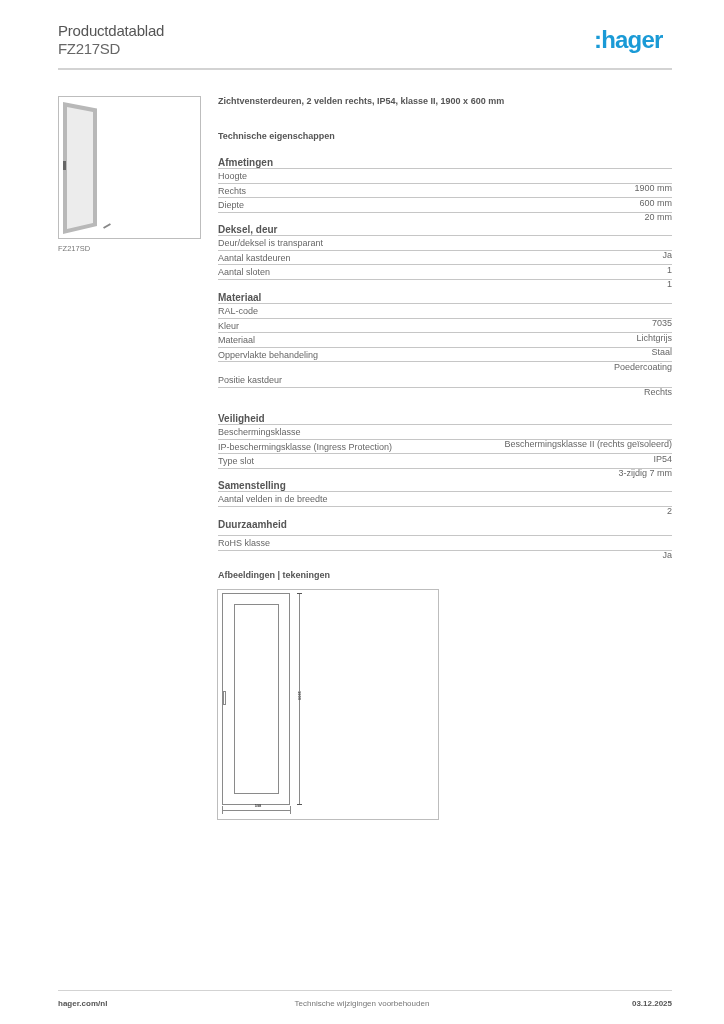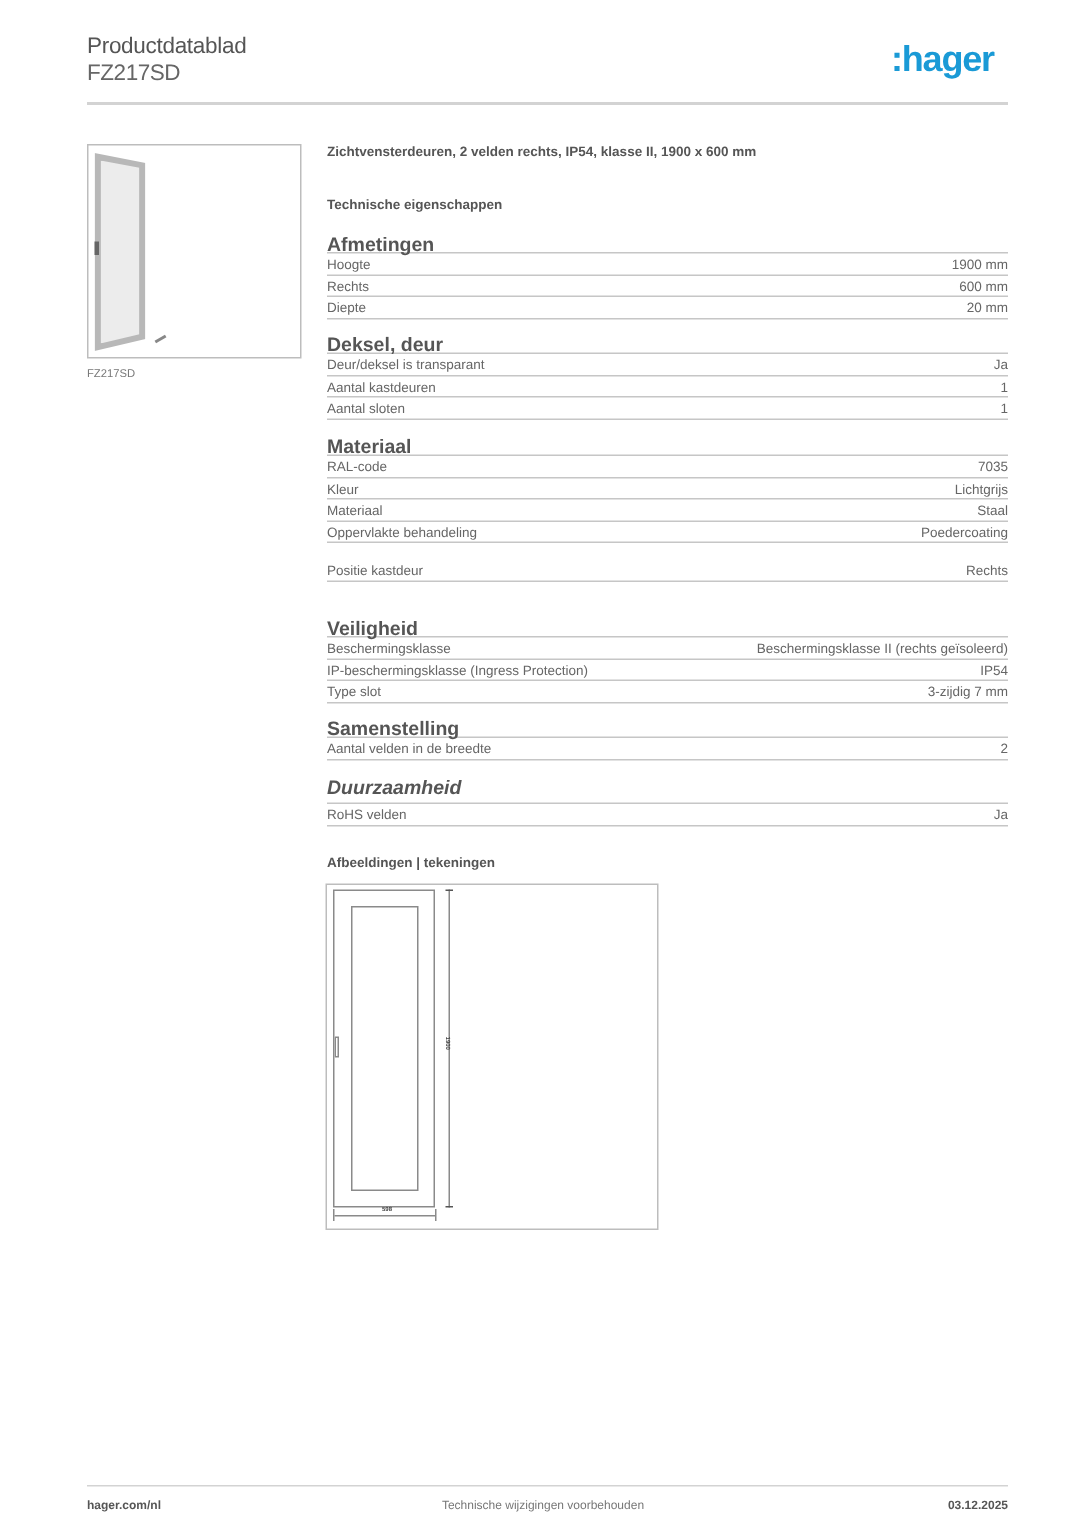--- a/index.html
+++ b/index.html
@@ -15,24 +15,24 @@
   .thumb-door { position: absolute; left: 4px; top: 5px; width: 34px; height: 132px; background: #b8b8b8; clip-path: polygon(0 0, 100% 5%, 100% 94%, 0 100%); }
   .thumb-glass { position: absolute; left: 8px; top: 10px; width: 26px; height: 122px; background: #ececec; clip-path: polygon(0 0, 100% 4%, 100% 95%, 0 100%); }
   .thumb-handle { position: absolute; left: 4px; top: 64px; width: 3px; height: 9px; background: #666; }
   .thumb-key { position: absolute; left: 44px; top: 128px; width: 8px; height: 2px; background: #888; transform: rotate(-30deg); }
   .thumb-caption { position: absolute; left: 58px; top: 244px; font-size: 7.5px; color: #777; }
 
   .product-desc { position: absolute; left: 218px; top: 96px; font-size: 9px; font-weight: bold; color: #555; }
   .tech-title { position: absolute; left: 218px; top: 131px; font-size: 9px; font-weight: bold; color: #555; text-align: right; }
 
   .section { position: absolute; left: 218px; width: 454px; }
-  .section-title { font-size: 13px; font-weight: bold; color: #555; height: 13px; line-height: 13px; border-bottom: 1px solid #c6c6c6; }
+  .section-title { font-size: 10px; font-weight: bold; color: #555; height: 13px; line-height: 13px; border-bottom: 1px solid #c6c6c6; }
   .row { display: flex; justify-content: space-between; font-size: 9px; color: #666; height: 14.5px; line-height: 14px; border-bottom: 1px solid #c6c6c6; gap: 11px; }
   .row-label { white-space: nowrap; }
-  .row-value { white-space: nowrap; text-align: right; }
+  .row-value { white-space: nowrap; text-align: right; margin-top: 12px; }
 
   .images-title { position: absolute; left: 218px; top: 570px; font-size: 9px; font-weight: bold; color: #555; }
   .drawing-box { position: absolute; left: 217px; top: 589px; width: 222px; height: 231px; border: 1px solid #bdbdbd; }
   .d-door { position: absolute; left: 4px; top: 3px; width: 68px; height: 212px; border: 1px solid #8a8a8a; }
   .d-glass { position: absolute; left: 11px; top: 10px; width: 45px; height: 190px; border: 1px solid #8a8a8a; }
   .d-handle { position: absolute; left: 0px; top: 97px; width: 3px; height: 14px; border: 1px solid #8a8a8a; background: #fff; }
   .d-vline { position: absolute; left: 81px; top: 3px; width: 1px; height: 212px; background: #8a8a8a; }
   .d-vtick-top { position: absolute; left: 79px; top: 3px; width: 5px; height: 1px; background: #555; }
   .d-vtick-bot { position: absolute; left: 79px; top: 214px; width: 5px; height: 1px; background: #555; }
   .d-vlabel { position: absolute; left: 71px; top: 103px; font-size: 4px; color: #444; transform: rotate(90deg); width: 20px; text-align: center; font-weight: bold; }
@@ -144,23 +144,23 @@
 
 <div class="section" style="top:479px;">
   <div class="section-title">Samenstelling</div>
   <div class="row">
       <span class="row-label">Aantal velden in de breedte</span>
       <span class="row-value">2</span>
     </div>
 </div>
 
 <div class="section" style="top:518px;">
-  <div class="section-title" style="height:18px;line-height:13px;font-style:italic;">Duurzaamheid</div>
+  <div class="section-title" style="height:18px;line-height:13px;">Duurzaamheid</div>
   <div class="row">
-      <span class="row-label">RoHS velden</span>
+      <span class="row-label">RoHS klasse</span>
       <span class="row-value">Ja</span>
     </div>
 </div>
 
 <div class="images-title">Afbeeldingen | tekeningen</div>
 
 <div class="drawing-box">
   <div class="d-door">
     <div class="d-glass"></div>
     <div class="d-handle"></div>

